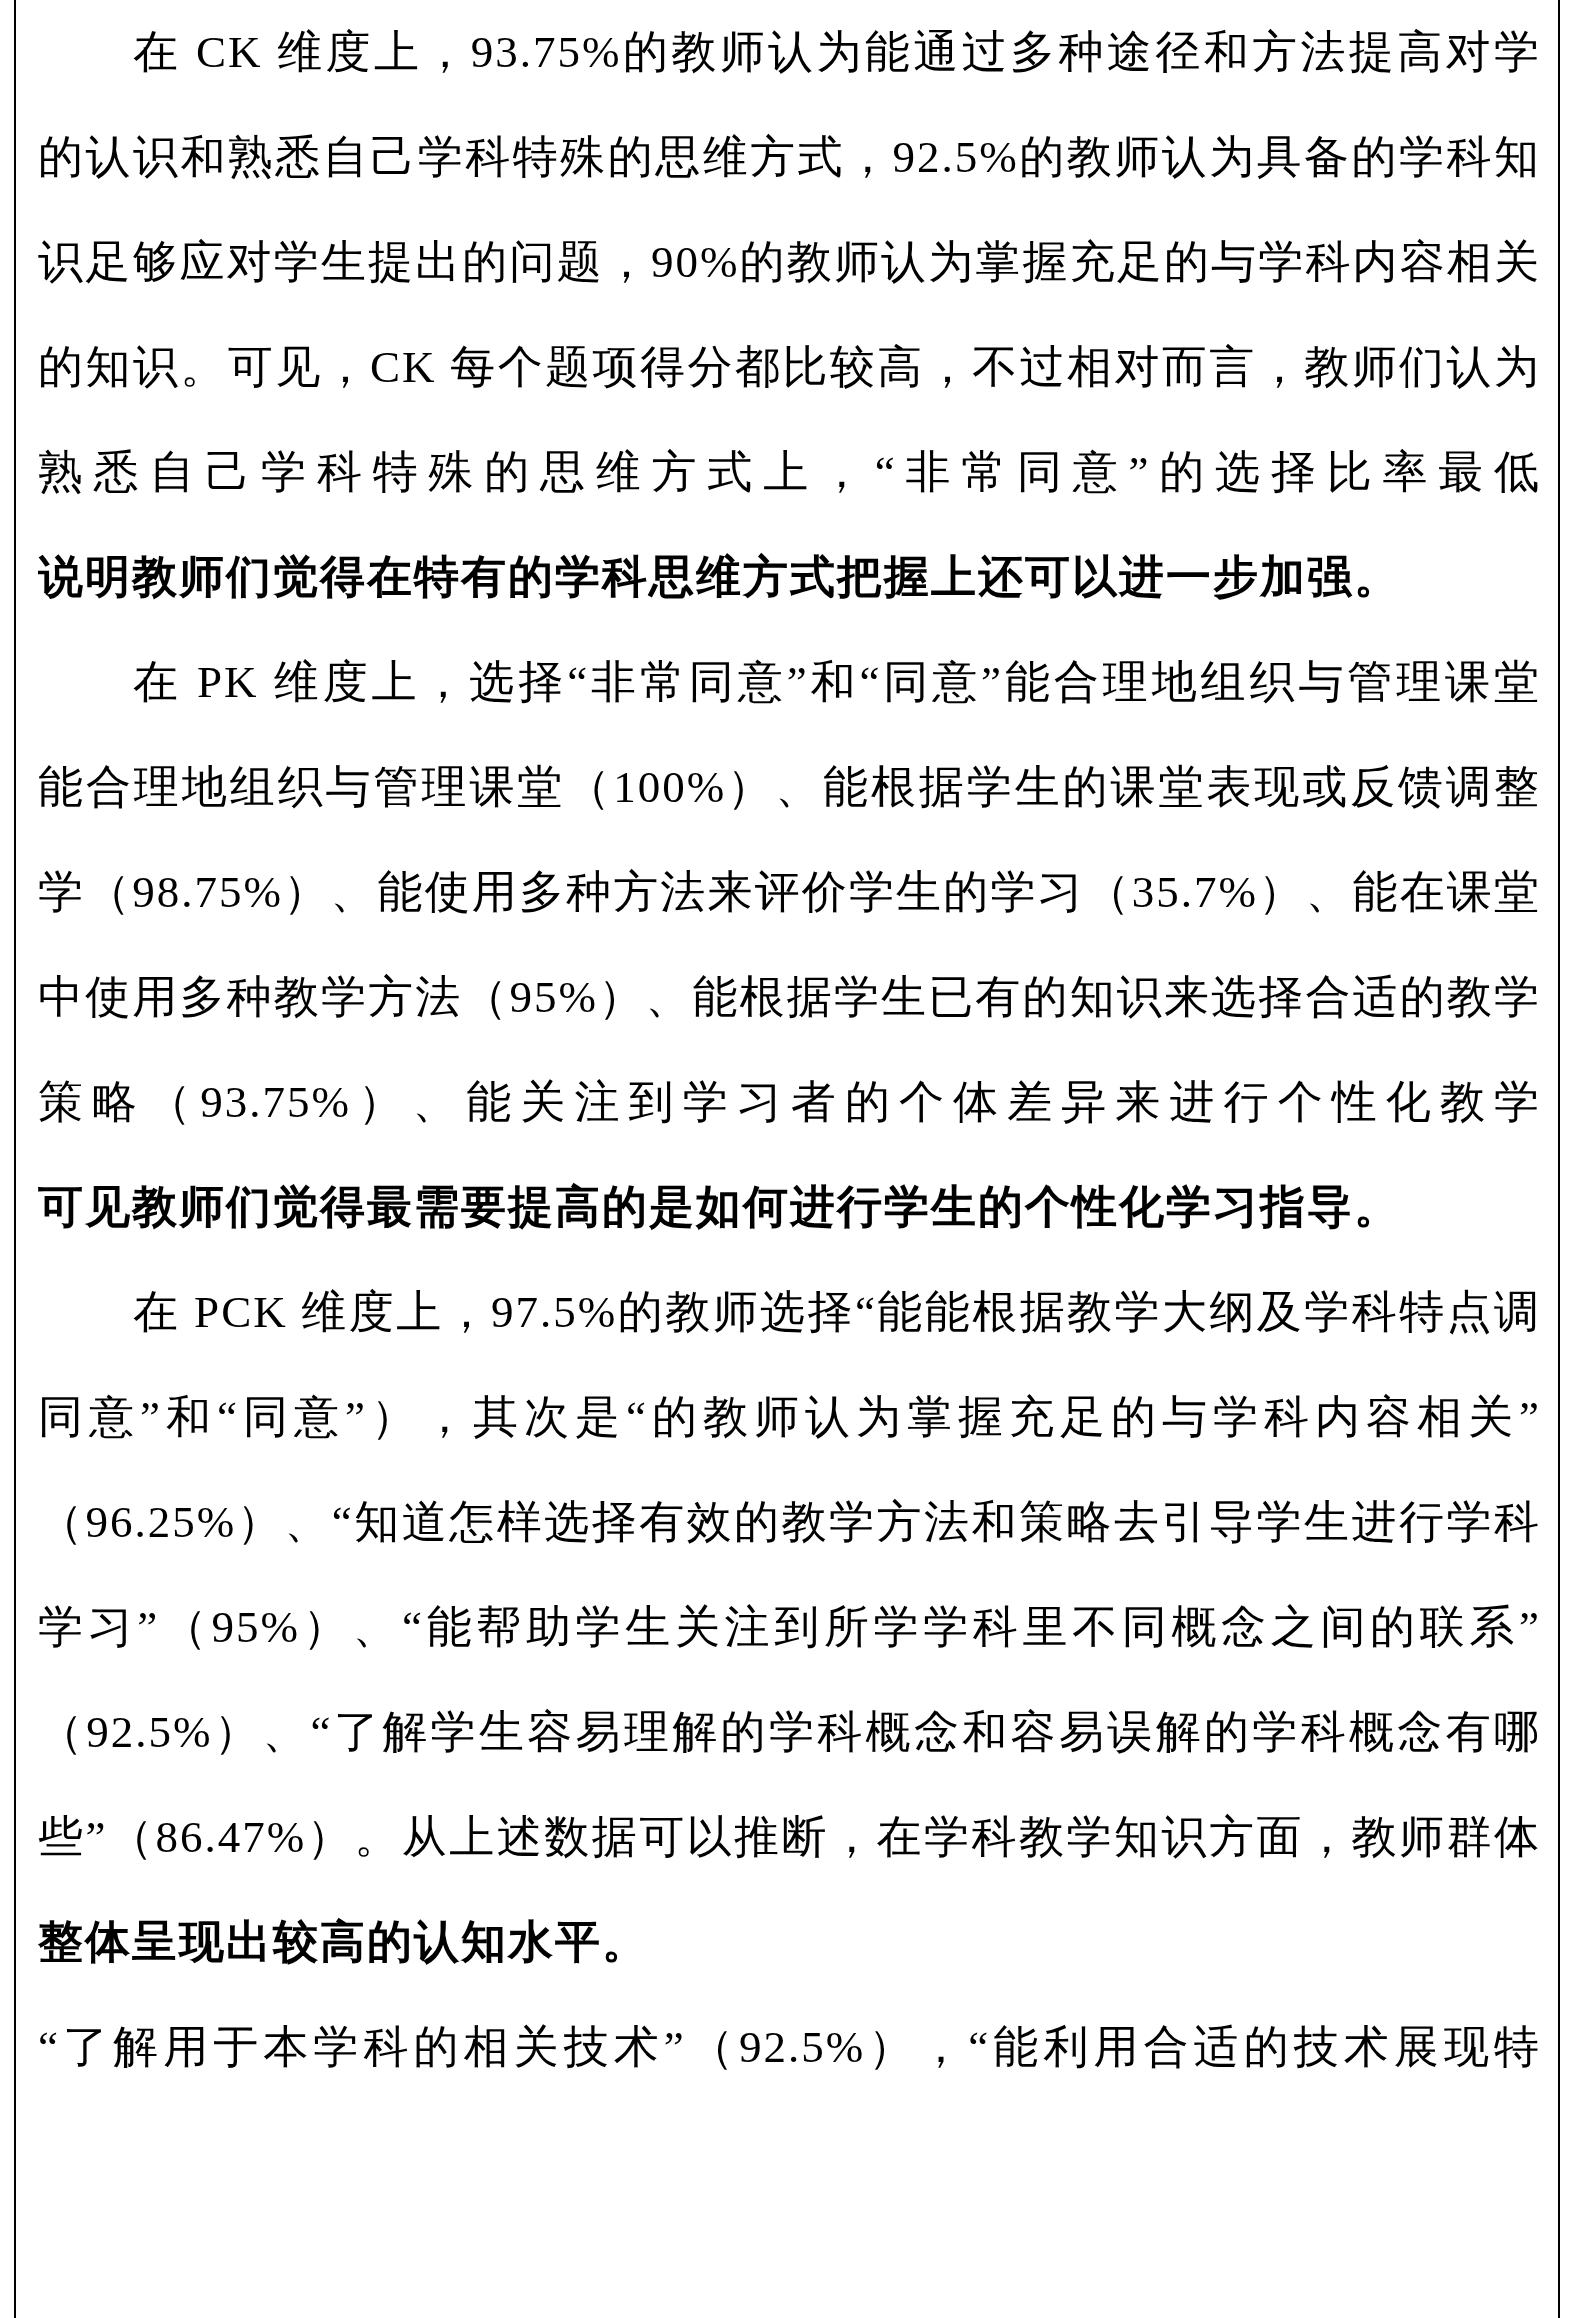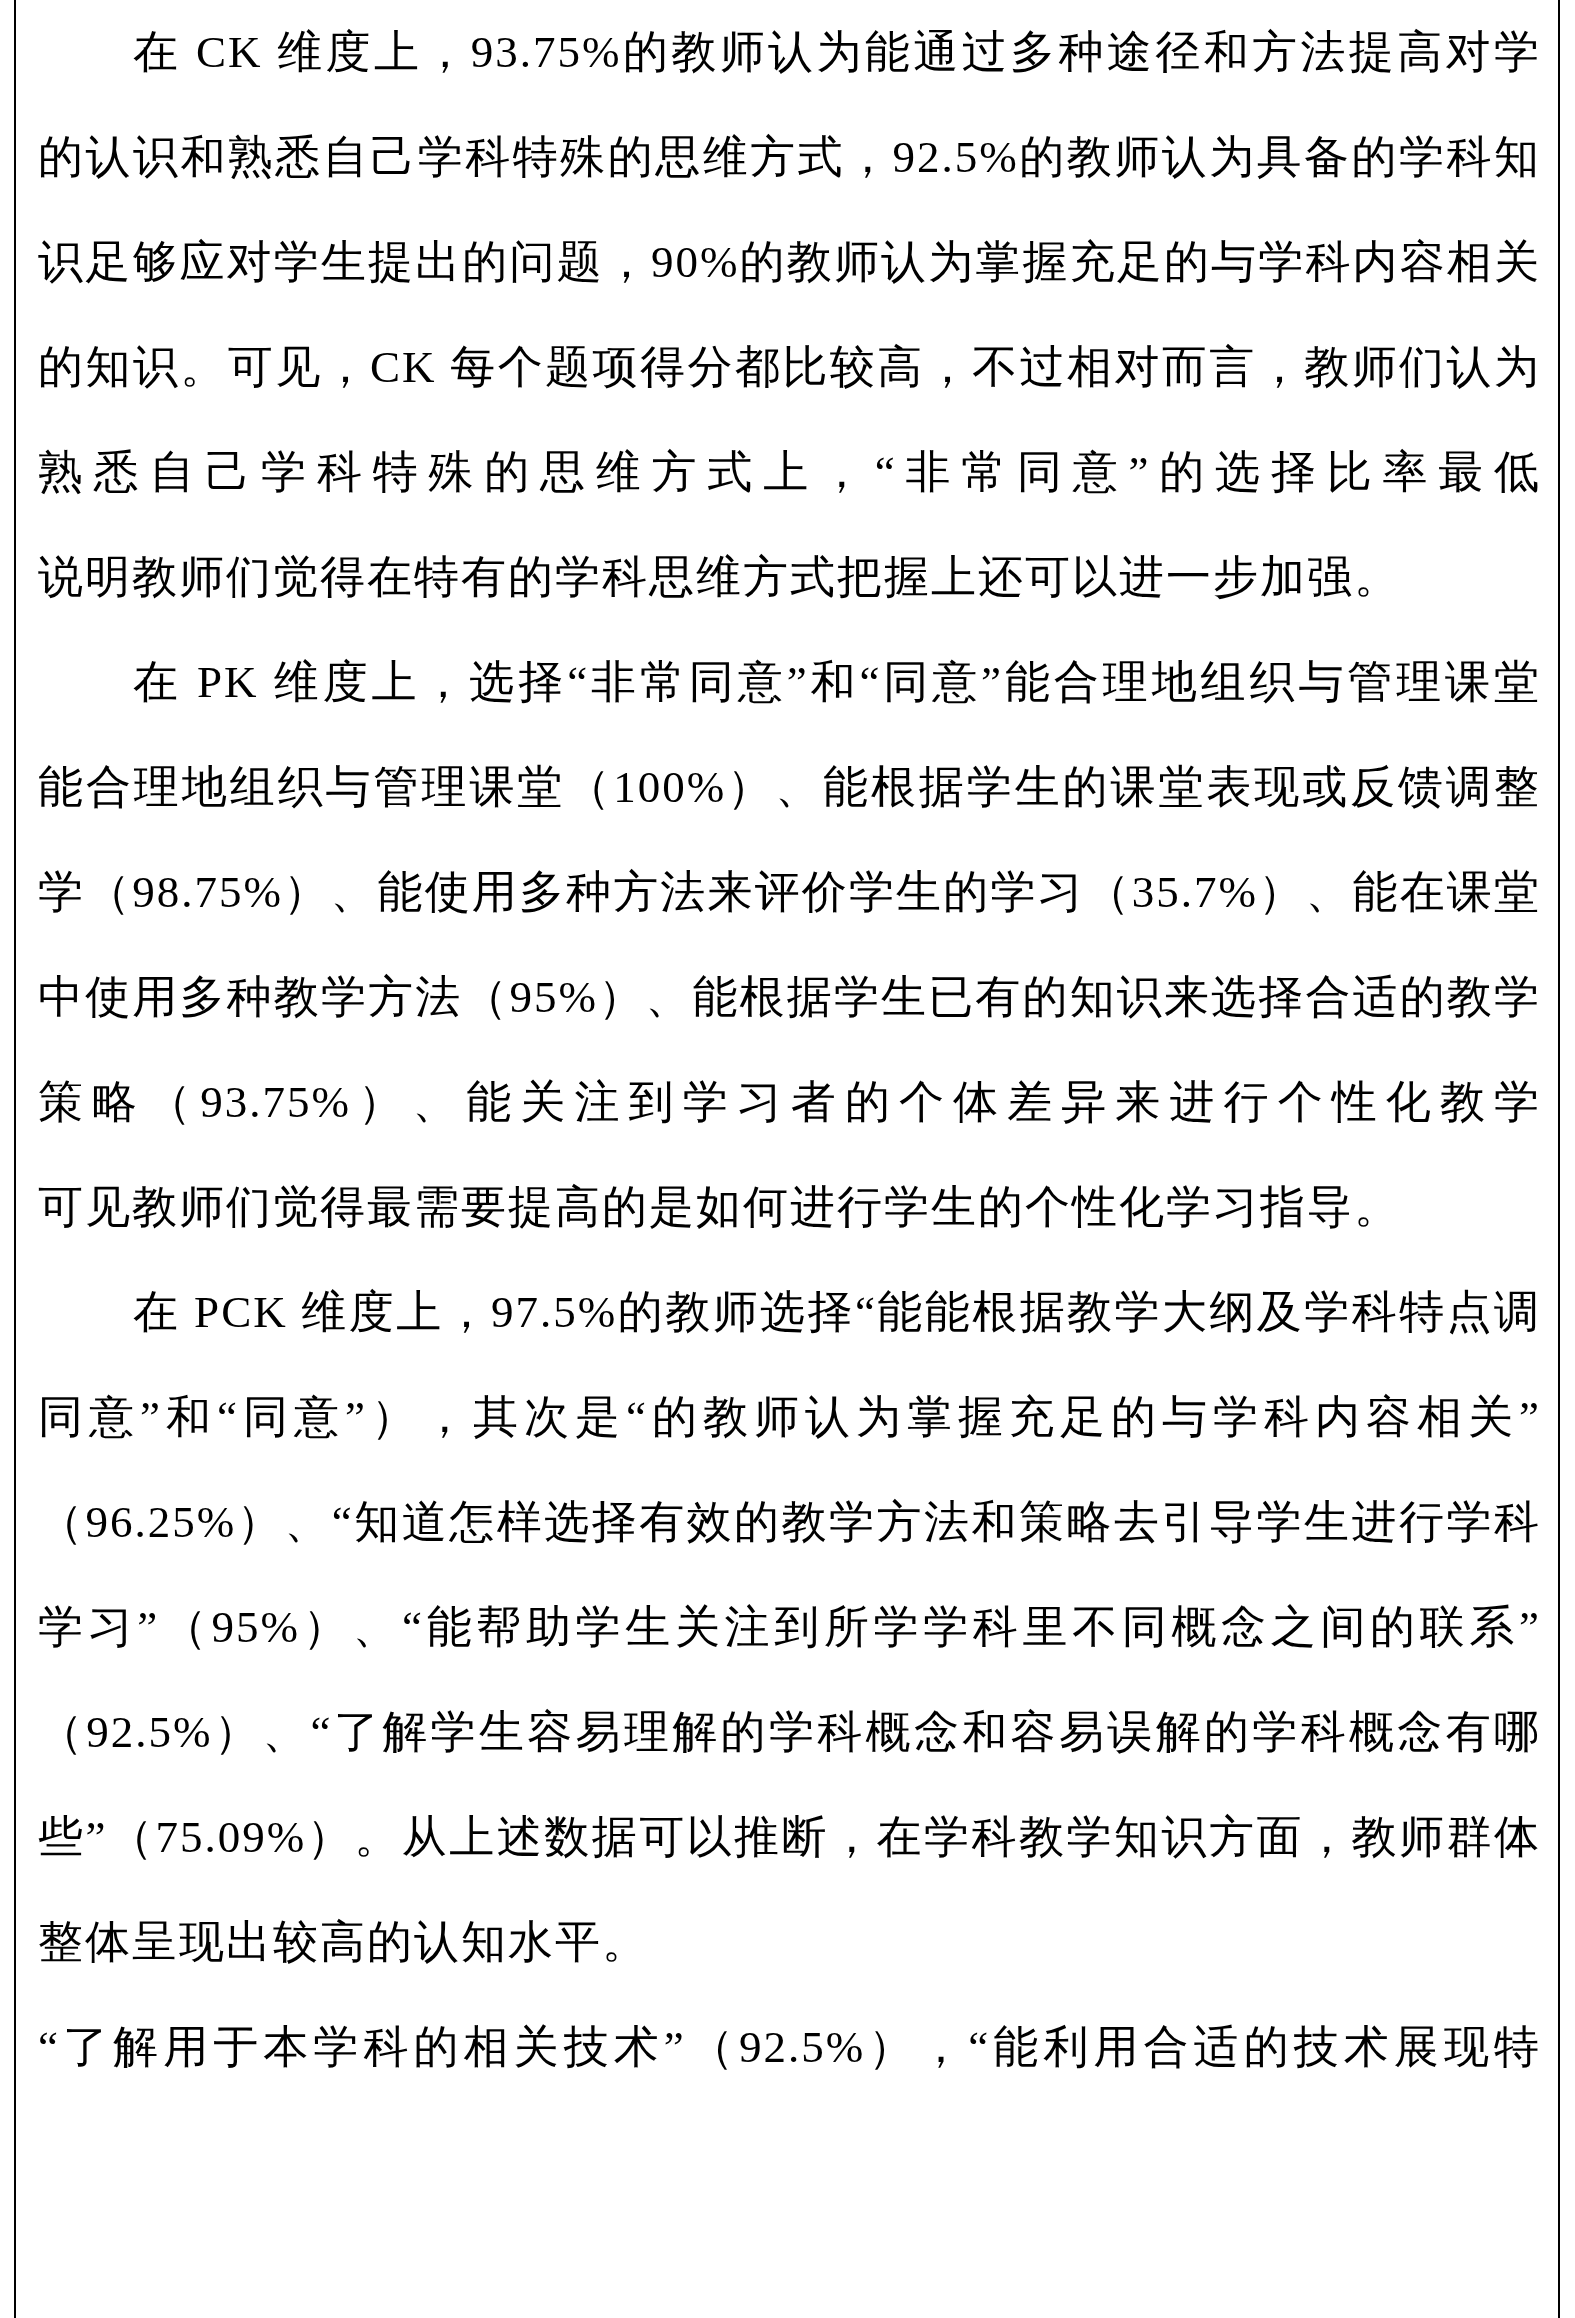--- a/index.html
+++ b/index.html
@@ -39,20 +39,21 @@
     white-space: normal;
     overflow: hidden;
     text-align: justify;
     text-align-last: justify;
   }
   .text-line.indent {
     text-indent: 95px;
   }
   .text-line.para-end {
     text-align-last: left;
+    font-weight: bold;
   }
 </style>
 </head>
 <body>
 
 <div class="page">
 
   <div class="page-border left"></div>
   <div class="page-border right"></div>
 
@@ -67,19 +68,19 @@
     <div class="text-line">能合理地组织与管理课堂（100%）、能根据学生的课堂表现或反馈调整教</div>
     <div class="text-line">学（98.75%）、能使用多种方法来评价学生的学习（35.7%）、能在课堂</div>
     <div class="text-line">中使用多种教学方法（95%）、能根据学生已有的知识来选择合适的教学</div>
     <div class="text-line">策略（93.75%）、能关注到学习者的个体差异来进行个性化教学（90%）。</div>
     <div class="text-line para-end">可见教师们觉得最需要提高的是如何进行学生的个性化学习指导。</div>
     <div class="text-line indent">在 PCK 维度上，97.5%的教师选择“能能根据教学大纲及学科特点调</div>
     <div class="text-line">同意”和“同意”），其次是“的教师认为掌握充足的与学科内容相关”</div>
     <div class="text-line">（96.25%）、“知道怎样选择有效的教学方法和策略去引导学生进行学科</div>
     <div class="text-line">学习”（95%）、“能帮助学生关注到所学学科里不同概念之间的联系”</div>
     <div class="text-line">（92.5%）、“了解学生容易理解的学科概念和容易误解的学科概念有哪</div>
-    <div class="text-line">些”（75.09%）。从上述数据可以推断，在学科教学知识方面，教师群体</div>
+    <div class="text-line">些”（86.47%）。从上述数据可以推断，在学科教学知识方面，教师群体</div>
     <div class="text-line para-end">整体呈现出较高的认知水平。</div>
     <div class="text-line">“了解用于本学科的相关技术”（92.5%），“能利用合适的技术展现特</div>
   </div>
 
 </div>
 
 
 </body></html>

